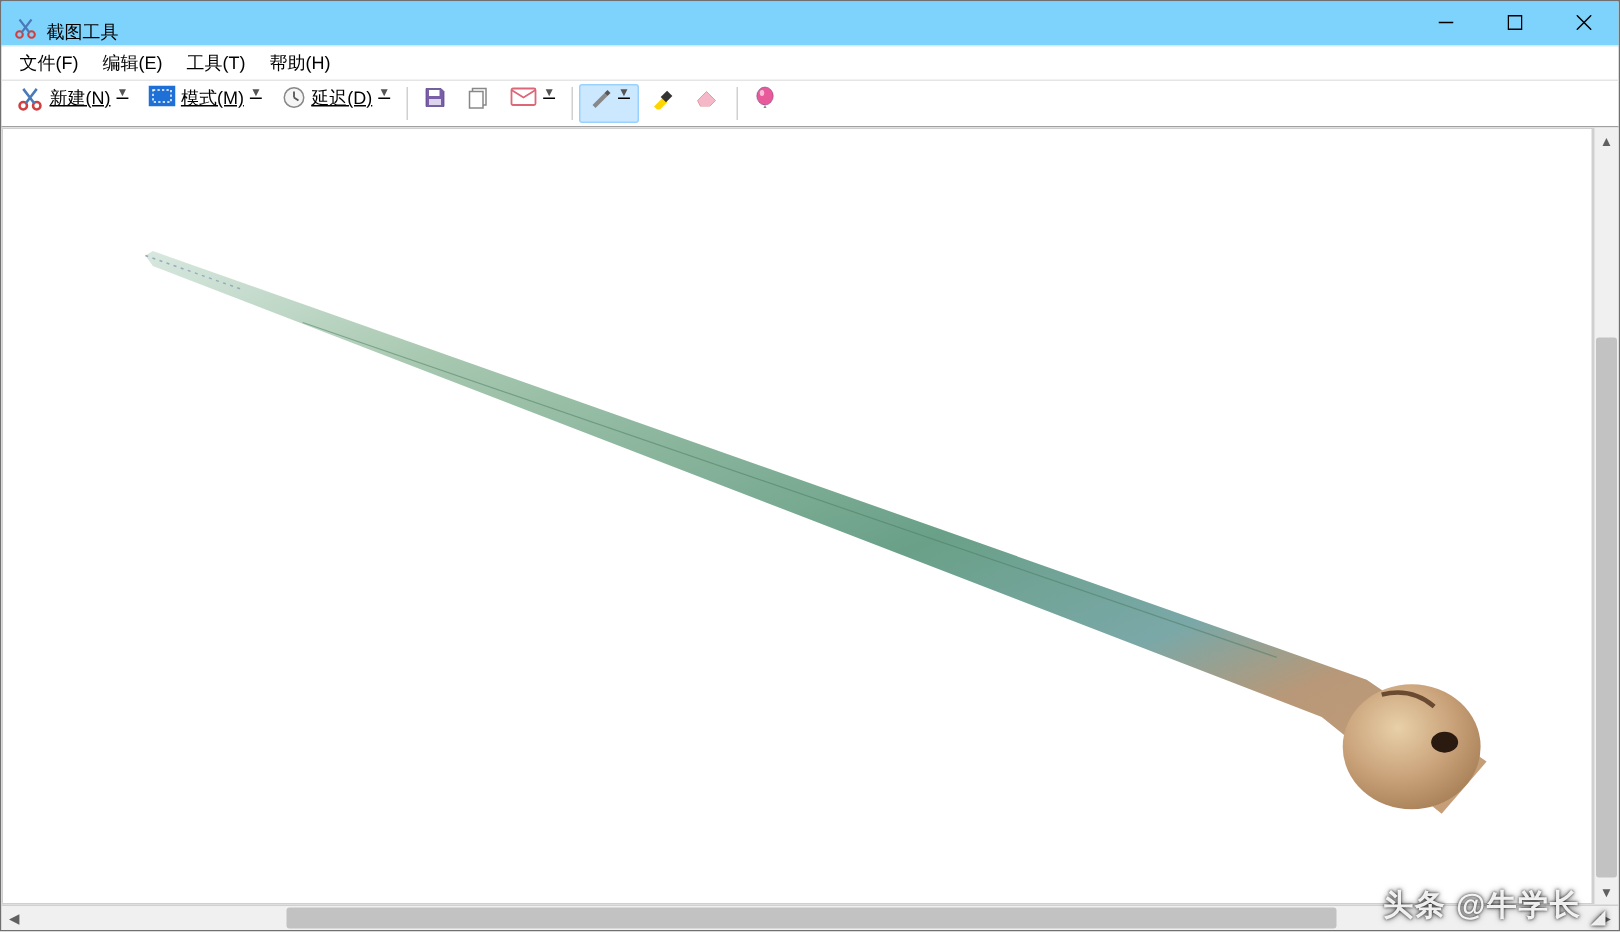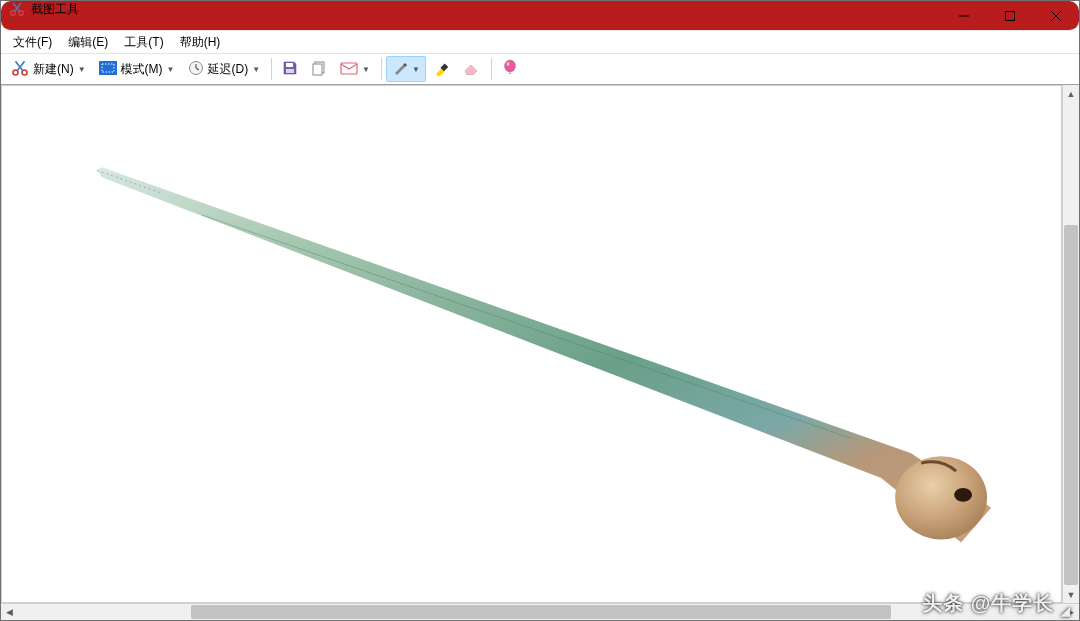--- a/index.html
+++ b/index.html
@@ -1,26 +1,26 @@
 <!DOCTYPE html>
 <html><head>
 <meta charset="utf-8">
 <style>
   * { box-sizing: border-box; margin: 0; padding: 0; }
   html, body { width: 1080px; height: 621px; font-family: "Microsoft YaHei", "Segoe UI", sans-serif; font-size: 12px; background: #fff; overflow: hidden; }
   .window { width: 1080px; height: 621px; border: 1px solid #707070; background: #fff; display: flex; flex-direction: column; }
-  .titlebar { height: 30px; display: flex; align-items: flex-start; background: #b91c1c; border-bottom: 1px solid #e5e5e5; border-radius: 10px; }
+  .titlebar { height: 30px; display: flex; align-items: flex-end; background: #7dd3fc; border-bottom: 1px solid #e5e5e5; }
   .titlebar .app-icon { margin: 0 6px 0 8px; }
   .titlebar .title { flex: 0 0 auto; color: #000; }
   .titlebar .spacer { flex: 1; }
   .win-btn { width: 46px; height: 30px; display: flex; align-items: center; justify-content: center; }
   .menubar { height: 22px; display: flex; align-items: center; padding: 0 4px; background: #fff; }
   .menu-item { padding: 16px 8px; color: #000; }
   .toolbar { height: 32px; display: flex; align-items: center; background: #fff; border-top: 1px solid #e5e5e5; border-bottom: 1px solid #a0a0a0; padding: 0 4px; }
-  .tbtn { height: 26px; display: flex; align-items: center; padding: 0 5px; margin-right: 1px; border: 1px solid transparent; border-radius: 2px; cursor: default; }
+  .tbtn { height: 26px; display: flex; padding: 0 5px; margin-right: 1px; border: 1px solid transparent; border-radius: 2px; cursor: default; text-decoration: underline; }
   .tbtn.selected { background: #cce8ff; border-color: #99d1ff; }
   .tbtn .lbl { margin-left: 4px; }
   .tbtn .dd { margin-left: 4px; font-size: 8px; color: #555; }
   .sep { width: 1px; height: 22px; background: #d0d0d0; margin: 0 4px; }
   .canvas-wrap { flex: 1; position: relative; background: #f0f0f0; display: flex; flex-direction: column; overflow: hidden; }
   .canvas-row { flex: 1; display: flex; overflow: hidden; }
   .canvas { flex: 1; background: #fff; position: relative; overflow: hidden; border: 1px solid #d0d0d0; margin: 0; }
   .vscroll { width: 17px; background: #f0f0f0; border-left: 1px solid #d0d0d0; position: relative; }
   .vscroll .thumb { position: absolute; left: 1px; right: 1px; top: 140px; height: 360px; background: #c2c2c2; border-radius: 2px; }
   .vscroll .arrow { position: absolute; left: 0; right: 0; height: 17px; display:flex; align-items:center; justify-content:center; color:#606060; font-size:9px;}

